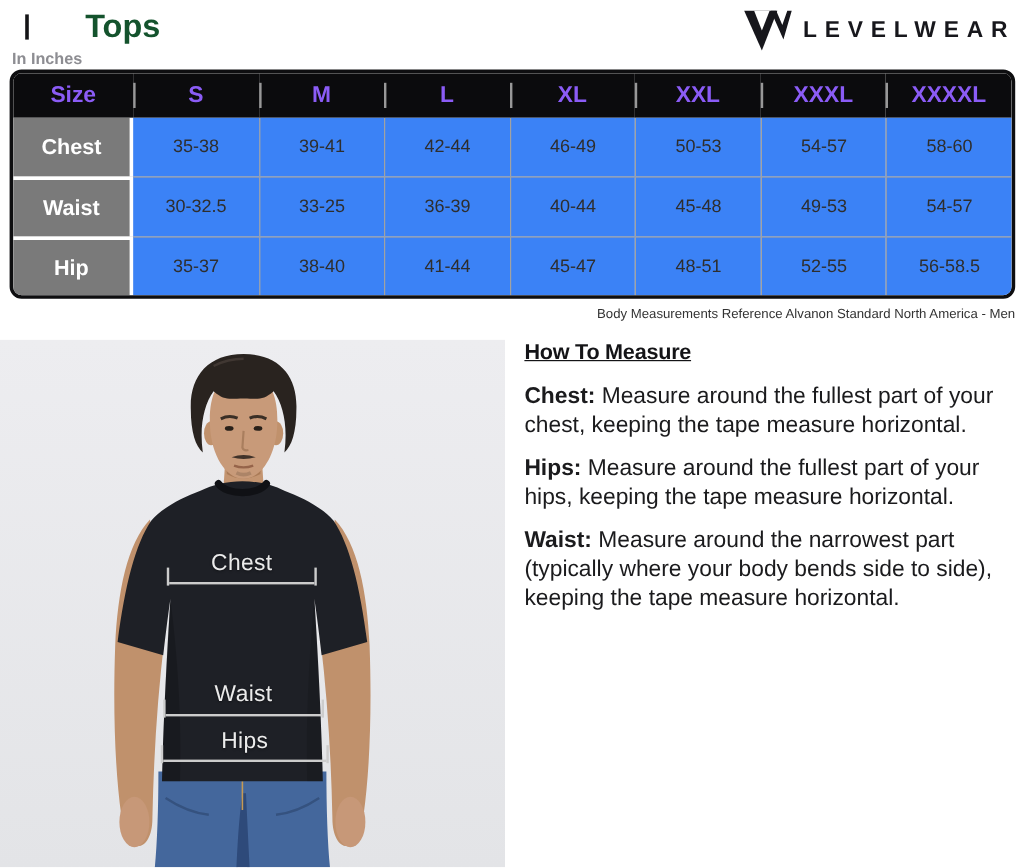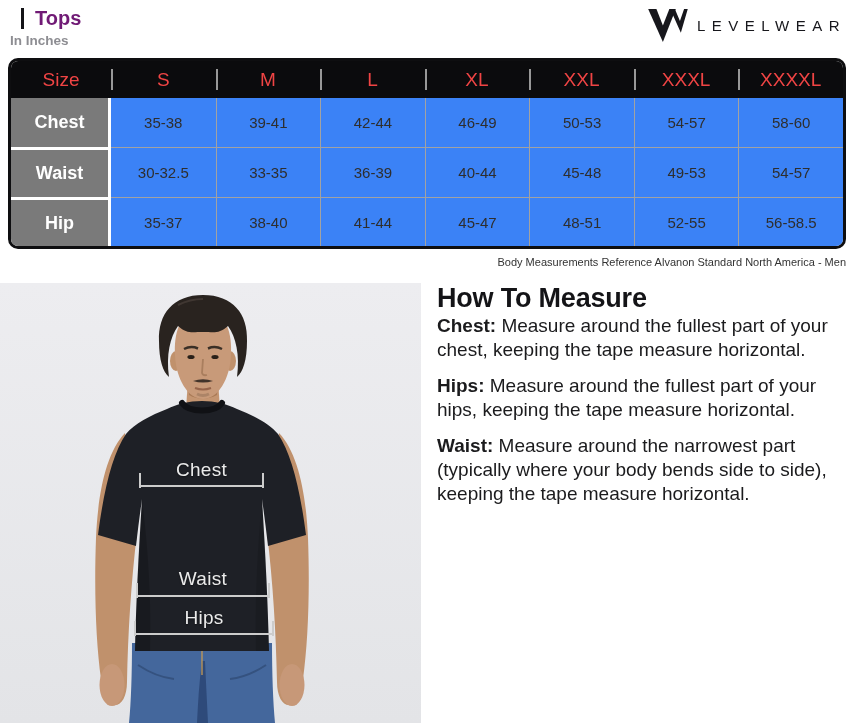--- a/index.html
+++ b/index.html
@@ -5,33 +5,33 @@
   * { margin:0; padding:0; box-sizing:border-box; }
   html,body { background:#fff; }
   body { font-family:"Liberation Sans","DejaVu Sans",sans-serif; width:854px; height:723px; position:relative; overflow:hidden; }
   .page { position:absolute; inset:0; background:#fff; }
 
   
   .top-header { position:absolute; left:10px; top:7px; }
   .title-row { display:flex; align-items:center; }
   .page-title { font-size:22px; font-weight:800; color:#101013; letter-spacing:-0.3px; }
   .title-sep { display:inline-block; width:3px; height:21px; background:#141417; margin:0 11px; }
-  .category { font-size:20px; font-weight:700; color:#701a75; }
+  .category { font-size:27px; font-weight:700; color:#14532d;margin-left:36px; }
   .units { font-size:13.5px; font-weight:600; color:#8d8d92; margin-top:3px; }
 
   .logo { position:absolute; right:8px; top:8px; display:flex; align-items:center; gap:9px; }
   .logo-mark { width:41px; height:35px; display:block; }
-  .logo-text { font-size:15px; font-weight:400; color:#17171c; letter-spacing:6.5px; }
+  .logo-text { font-size:19px; font-weight:700; color:#17171c; letter-spacing:6.5px; }
 
   
   .size-table { position:absolute; left:8px; top:58px; width:838px;
     display:grid; grid-template-columns:100px repeat(7,1fr);
     grid-template-rows:37px 49px 50px 49px;
     border:3px solid #0e0e10; border-radius:10px; overflow:hidden; background:#fff; }
-  .th { background:#0b0b0d; color:#ef4444; font-weight:400; font-size:19px;
+  .th { background:#0b0b0d; color:#8b5cf6; font-weight:700; font-size:19px;
     display:flex; align-items:center; justify-content:center; position:relative; }
   .th.csep::before { content:""; position:absolute; left:0; top:8px; bottom:8px; width:2px; background:#989898; }
   .rl { background:#7a7a7a; color:#fff; font-weight:700; font-size:18px;
     display:flex; align-items:center; justify-content:center; border-right:3px solid #fff; }
   .rl.wsep { border-top:3px solid #fff; }
   .td { background:#3b82f6; color:#2e2e2e; font-size:15px;
     display:flex; align-items:center; justify-content:center; }
   .td.csep { border-left:1.5px solid #a2a2a2; }
   .td.rsep { border-top:1.5px solid #a2a2a2; }
 
@@ -45,21 +45,21 @@
   .m-line { position:absolute; height:15px; border-left:2.5px solid #cccccc; border-right:2.5px solid #cccccc; }
   .m-line::after { content:""; position:absolute; left:0; right:0; bottom:1px; height:2.5px; background:#cccccc; }
   .lbl-chest { left:139px; top:176px; width:125px; }
   .line-chest { left:139px; top:190px; width:125px; }
   .lbl-waist { left:136px; top:285px; width:134px; }
   .line-waist { left:136px; top:300px; width:134px; }
   .lbl-hips  { left:134px; top:324px; width:140px; }
   .line-hips { left:134px; top:338px; width:140px; }
 
   .howto { position:absolute; left:437px; top:283px; width:412px; color:#1b1b1d; }
-  .howto h2 { font-size:27px; font-weight:800; color:#141417; letter-spacing:-0.2px; }
+  .howto h2 { font-size:18px; font-weight:800; color:#141417; margin-bottom:15px; letter-spacing:-0.2px;text-decoration:underline; }
   .howto p { font-size:19px; line-height:24px; margin-bottom:12px; }
   .howto strong { font-weight:700; }
 </style>
 </head>
 <body>
 
 <div class="page">
 
   <header class="top-header">
     <div class="title-row">
@@ -92,21 +92,21 @@
     <div class="td">35-38</div>
     <div class="td csep">39-41</div>
     <div class="td csep">42-44</div>
     <div class="td csep">46-49</div>
     <div class="td csep">50-53</div>
     <div class="td csep">54-57</div>
     <div class="td csep">58-60</div>
 
     <div class="rl wsep">Waist</div>
     <div class="td rsep">30-32.5</div>
-    <div class="td csep rsep">33-35</div>
+    <div class="td csep rsep">33-25</div>
     <div class="td csep rsep">36-39</div>
     <div class="td csep rsep">40-44</div>
     <div class="td csep rsep">45-48</div>
     <div class="td csep rsep">49-53</div>
     <div class="td csep rsep">54-57</div>
 
     <div class="rl wsep">Hip</div>
     <div class="td rsep">35-37</div>
     <div class="td csep rsep">38-40</div>
     <div class="td csep rsep">41-44</div>

